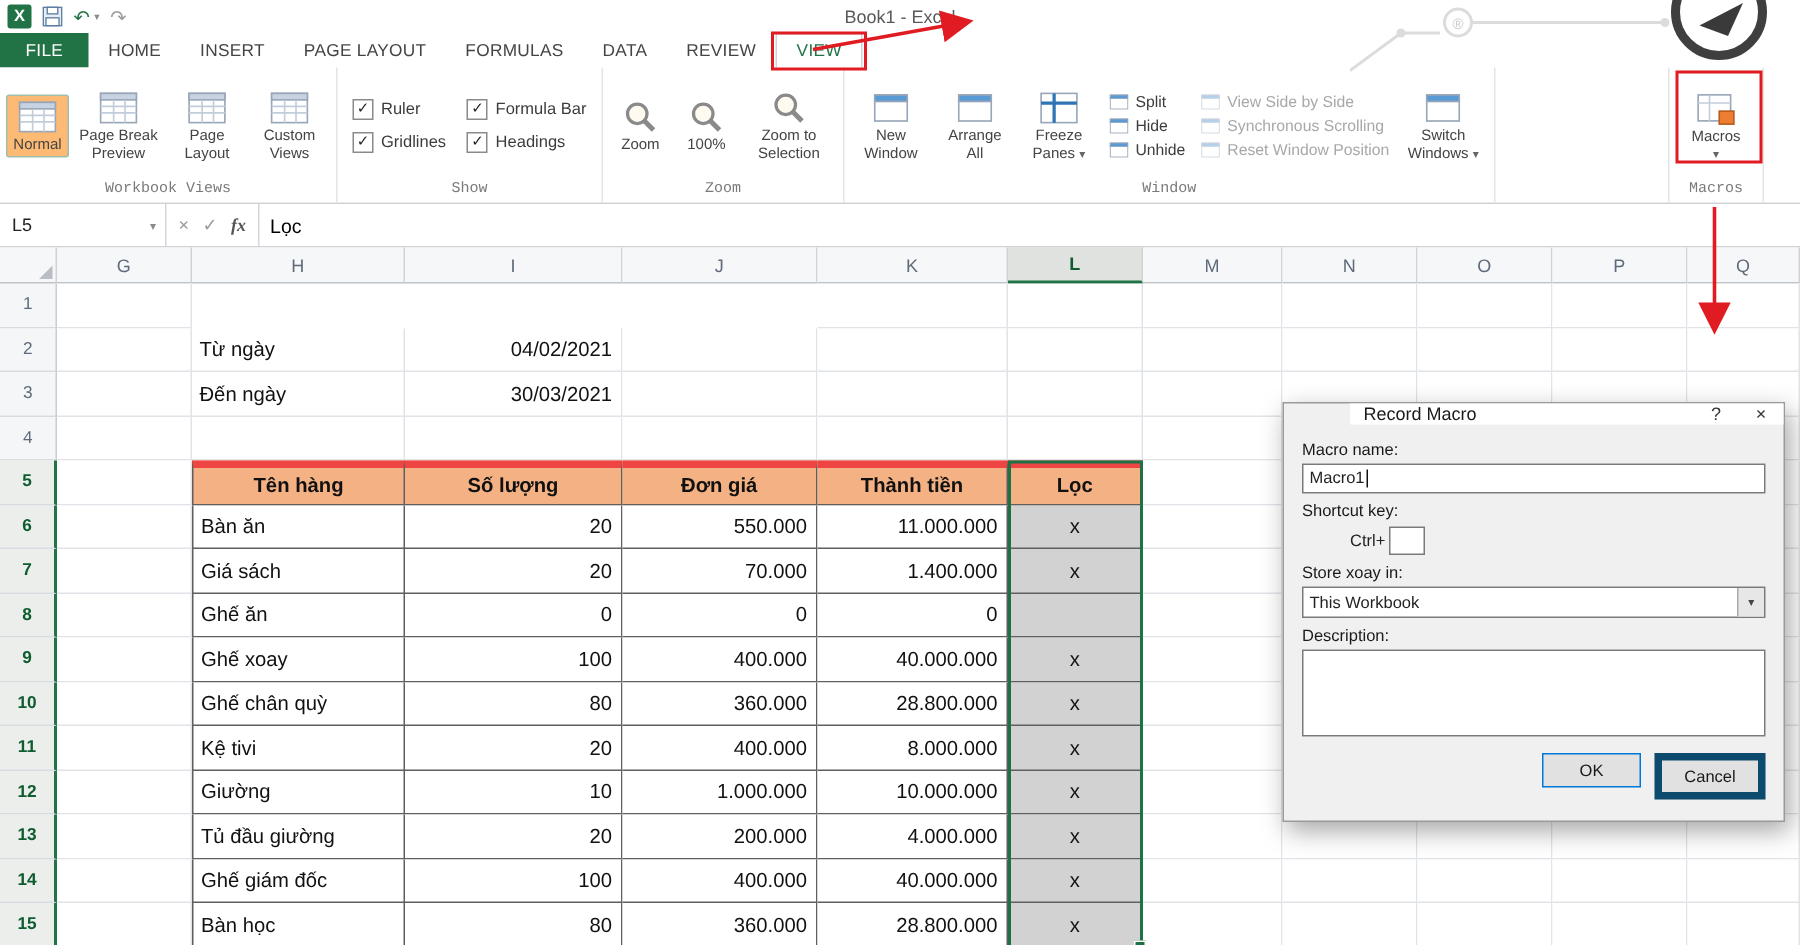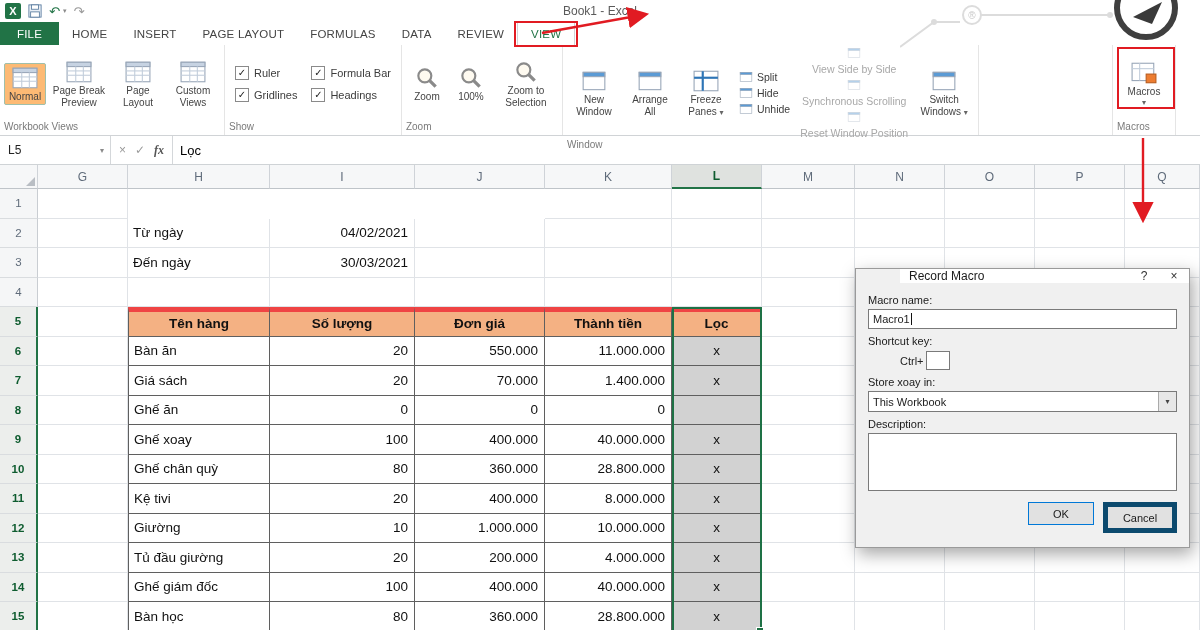--- a/index.html
+++ b/index.html
@@ -19,35 +19,35 @@
   
   .tabrow{height:23px;display:flex;align-items:stretch;background:#fff;}
   .tab{display:flex;align-items:center;padding:0 13px;font-size:11.5px;color:#444;letter-spacing:.2px;}
   .tab.file{background:#217346;color:#fff;padding:0 17px;text-align:center;}
   .tab.active{position:relative;color:#217346;background:#fff;border:1px solid #d0d3d6;border-bottom:none;}
   .red-outline{position:absolute;left:-4px;right:-4px;top:-2px;bottom:-2px;border:2px solid #e11b22;pointer-events:none;z-index:40;}
   
   .ribbon{position:relative;height:90px;border-bottom:1px solid #d0d3d6;background:#fff;display:flex;align-items:stretch;}
   .rgroup{display:flex;flex-direction:column;height:90px;border-right:1px solid #e5e5e5;}
   .rgroup-content{flex:1;display:flex;align-items:center;padding:2px 3px 0 3px;}
-  .rgroup-label{font-size:10px;color:#7a7a7a;text-align:left;padding:0 4px 3px;}
+  .rgroup-label{font-size:10px;color:#7a7a7a;text-align:center;padding:0 4px 3px;font-family:Liberation Mono, monospace;}
   .rbtn{display:flex;flex-direction:column;align-items:center;justify-content:flex-start;
         padding:3px 3px 2px;margin:0 1px;border-radius:2px;border:1px solid transparent;
         font-size:10px;color:#444;text-align:center;line-height:1.15;min-width:34px;cursor:default;}
   .rbtn.selected{background:#fdba74;border:1px solid #9fbfab;}
   .rbtn svg{width:26px;height:22px;margin-bottom:2px;}
   .dd{font-size:8px;color:#666;}
   .chkcol{display:flex;flex-direction:column;justify-content:center;gap:8px;padding:0 7px;}
   .chk{display:flex;gap:5px;align-items:center;font-size:11px;color:#3c3c3c;}
   .box{width:12px;height:12px;border:1px solid #8a8a8a;background:#fff;display:flex;
        align-items:center;justify-content:center;font-size:10px;line-height:1;color:#222;}
   .smallcol{display:flex;flex-direction:column;justify-content:center;gap:4px;padding:0 5px;}
   .sbtn{display:flex;align-items:center;gap:4px;font-size:10.5px;color:#3c3c3c;white-space:nowrap;}
   .sbtn svg{width:14px;height:12px;}
-  .sbtn.dis{color:#a8a8a8;flex-direction:column;}
+  .sbtn.dis{color:#a8a8a8;}
   .sbtn.dis svg{opacity:.45;}
   .rgroup.macros{position:absolute;left:1112px;top:0;width:62px;border-left:1px solid #e5e5e5;}
   .macro-redbox{position:absolute;left:1117px;top:2px;width:54px;height:58px;border:2px solid #e11b22;z-index:45;pointer-events:none;}
   
   .anno{position:absolute;z-index:50;pointer-events:none;}
   
   .fbar{height:28px;display:flex;align-items:stretch;background:#fff;border-bottom:1px solid #cfd3d6;}
   .namebox{width:86px;display:flex;align-items:center;padding-left:8px;font-size:12px;color:#222;}
   .nb-dd{width:16px;display:flex;align-items:center;justify-content:center;font-size:8px;color:#8a8a8a;border-right:1px solid #d4d7da;}
   .ficons{display:flex;align-items:center;gap:9px;padding:0 8px;border-right:1px solid #d4d7da;color:#9a9a9a;font-size:12px;}

